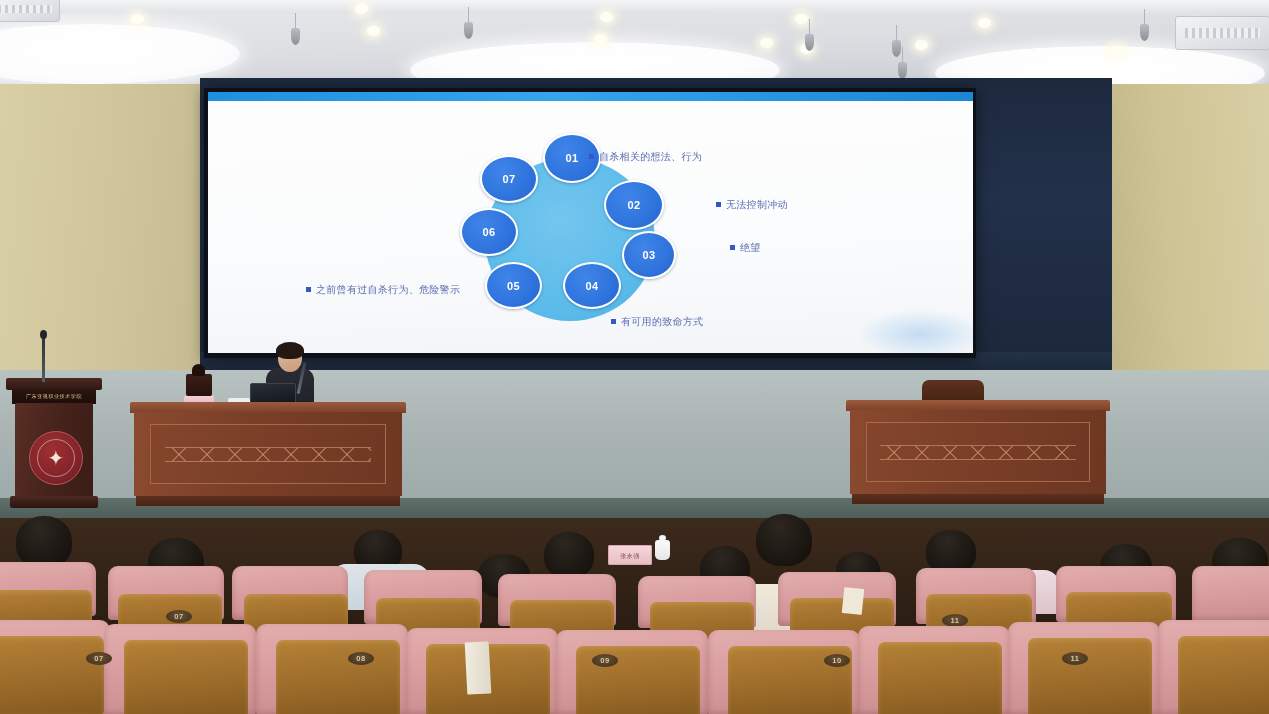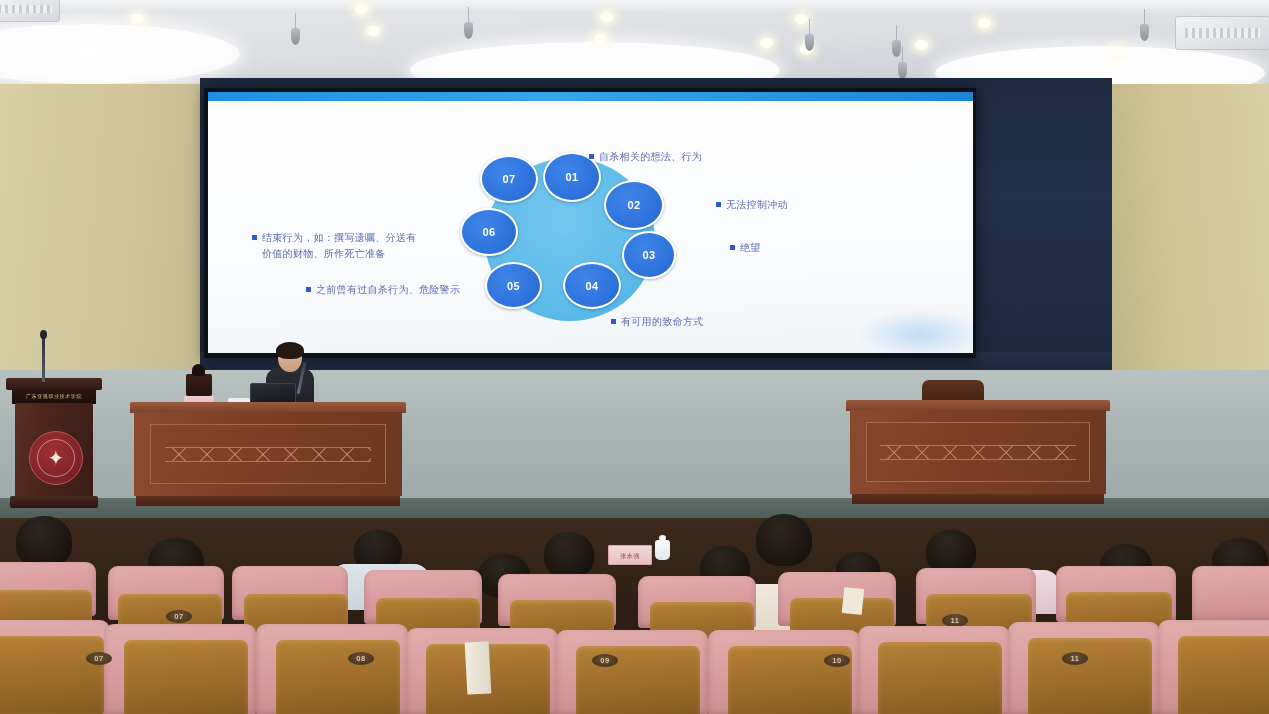--- a/index.html
+++ b/index.html
@@ -105,21 +105,21 @@
   }
   .node {
     position:absolute; border-radius:50%;
     background:radial-gradient(circle at 38% 32%,#3f85e8 0%,#2f73dd 60%,#2664cf 100%);
     border:2.5px solid #ffffff;
     display:flex; align-items:center; justify-content:center;
     color:#fff; font-size:11px; font-weight:bold; letter-spacing:.5px;
     box-shadow:0 1px 3px rgba(20,50,110,.35);
   }
   
-  .n01 { left:335px; top:60px;  width:58px; height:50px; }
+  .n01 { left:335px; top:41px;  width:58px; height:50px; }
   .n02 { left:396px; top:88px;  width:60px; height:50px; }
   .n03 { left:414px; top:139px; width:54px; height:48px; }
   .n04 { left:355px; top:170px; width:58px; height:47px; }
   .n05 { left:277px; top:170px; width:57px; height:47px; }
   .n06 { left:252px; top:116px; width:58px; height:48px; }
   .n07 { left:272px; top:63px;  width:58px; height:48px; }
 
   .bullet-txt {
     position:absolute; font-size:10px; color:#5b6bb0; line-height:1.55;
     letter-spacing:.3px; text-align:left;
@@ -381,24 +381,20 @@
       <div class="disc"></div>
 
       <div class="node n01">01</div>
       <div class="node n02">02</div>
       <div class="node n03">03</div>
       <div class="node n04">04</div>
       <div class="node n05">05</div>
       <div class="node n06">06</div>
       <div class="node n07">07</div>
 
-      <div class="bullet-txt b-left2">
-        <span class="bsq"></span><span>结束行为，如：撰写遗嘱、分送有</span>
-        <span class="l2">价值的财物、所作死亡准备</span>
-      </div>
       <div class="bullet-txt b-left3">
         <span class="bsq"></span><span>之前曾有过自杀行为、危险警示</span>
       </div>
 
       <div class="bullet-txt b-right1">
         <span class="bsq"></span><span>自杀相关的想法、行为</span>
       </div>
       <div class="bullet-txt b-right2">
         <span class="bsq"></span><span>无法控制冲动</span>
       </div>

